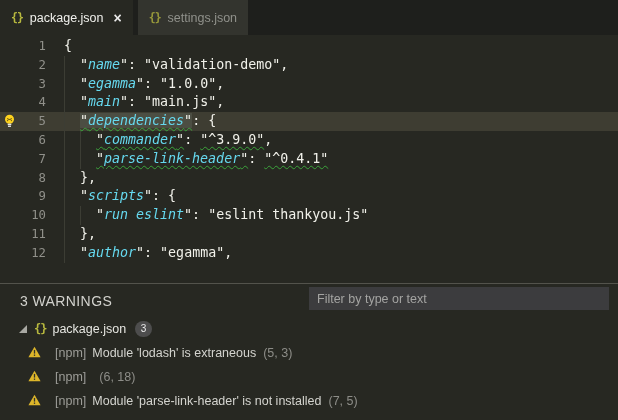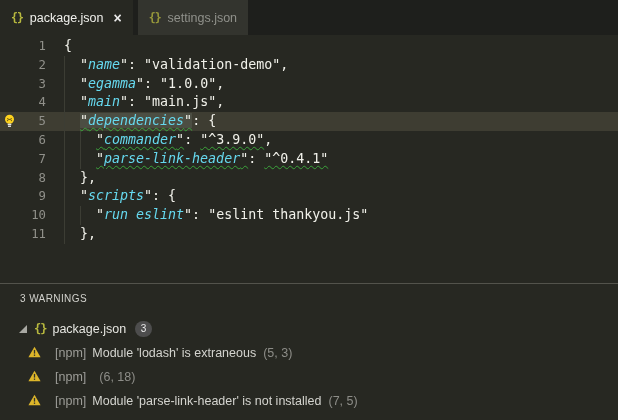--- a/index.html
+++ b/index.html
@@ -30,21 +30,21 @@
   .c-k{color:#66d9ef;font-style:italic;}
   .c-p{color:#f1f1ea;}
   .c-s{color:#f1f1ea;}
   .sq{text-decoration-line:underline;text-decoration-style:wavy;
     text-decoration-color:#3ba33b;text-decoration-thickness:1px;text-underline-offset:2px;}
   .hl{background:#4c4e43;}
   .lightbulb{position:absolute;left:3px;top:2px;}
   
   .panel{border-top:1px solid #53534c;background:#272822;height:138px;}
   .panel-header{position:relative;height:30px;}
-  .panel-title{position:absolute;left:20px;top:9px;font-size:10px;color:#d2d2cd;
+  .panel-title{position:absolute;left:20px;top:9px;font-size:14px;color:#d2d2cd;
     letter-spacing:.4px;}
   .filter-input{position:absolute;right:9px;top:3px;width:284px;height:23px;
     background:#3c3c3e;border:none;outline:none;color:#dddddd;font-size:12.5px;
     padding:0 8px;font-family:"Liberation Sans",sans-serif;}
   .filter-input::placeholder{color:#a4a4a2;}
   .tree{padding-top:3px;}
   .tree-row{height:24px;display:flex;align-items:center;font-size:12.5px;}
   .row-file{padding-left:19px;}
   .row-warning{padding-left:28px;}
   .twistie{width:8px;height:8px;background:#a9a9a3;margin-right:7px;
@@ -85,25 +85,27 @@
           <circle cx="8.4" cy="6.6" r=".7" fill="#6b5a10"></circle>
           <rect x="4.7" y="9.7" width="3.6" height="1.4" fill="#e8e8e4"></rect>
           <rect x="5" y="11.6" width="3" height="1.3" fill="#e8e8e4"></rect>
         </svg></span><span class="c-p">  </span><span class="c-p sq hl">"</span><span class="c-k sq hl">dependencies</span><span class="c-p sq hl">"</span><span class="c-p">: {</span></div>
     <div class="code-line"><span class="ln">6</span><span class="guide" style="left: 64px;"></span><span class="guide" style="left: 80px;"></span><span class="c-p">    </span><span class="c-p sq">"</span><span class="c-k sq">commander</span><span class="c-p sq">"</span><span class="c-p">: </span><span class="c-s sq">"^3.9.0"</span><span class="c-p">,</span></div>
     <div class="code-line"><span class="ln">7</span><span class="guide" style="left: 64px;"></span><span class="guide" style="left: 80px;"></span><span class="c-p">    </span><span class="c-p sq">"</span><span class="c-k sq">parse-link-header</span><span class="c-p sq">"</span><span class="c-p">: </span><span class="c-s sq">"^0.4.1"</span></div>
     <div class="code-line"><span class="ln">8</span><span class="guide" style="left: 64px;"></span><span class="c-p">  },</span></div>
     <div class="code-line"><span class="ln">9</span><span class="guide" style="left: 64px;"></span><span class="c-p">  "</span><span class="c-k">scripts</span><span class="c-p">": {</span></div>
     <div class="code-line"><span class="ln">10</span><span class="guide" style="left: 64px;"></span><span class="guide" style="left: 80px;"></span><span class="c-p">    "</span><span class="c-k">run eslint</span><span class="c-p">": </span><span class="c-s">"eslint thankyou.js"</span></div>
     <div class="code-line"><span class="ln">11</span><span class="guide" style="left: 64px;"></span><span class="c-p">  },</span></div>
+    <div class="code-line"><span class="ln">12</span><span class="guide" style="left: 64px;"></span><span class="c-p">  "</span><span class="c-k">author</span><span class="c-p">": </span><span class="c-s">"egamma"</span><span class="c-p">,</span></div>
   </div>
 
 <div class="panel">
   <div class="panel-header">
     <span class="panel-title">3 WARNINGS</span>
+    <input class="filter-input" type="text" placeholder="Filter by type or text" style="">
   </div>
   <div class="tree" id="tree">
       <div class="tree-row row-file">
         <span class="twistie"></span>
         <span class="json-icon">{}</span>
         <span class="file-label">package.json</span>
         <span class="badge">3</span>
       </div>
       <div class="tree-row row-warning">
         <span class="warn-icon"><svg width="13" height="12" viewBox="0 0 13 12">

